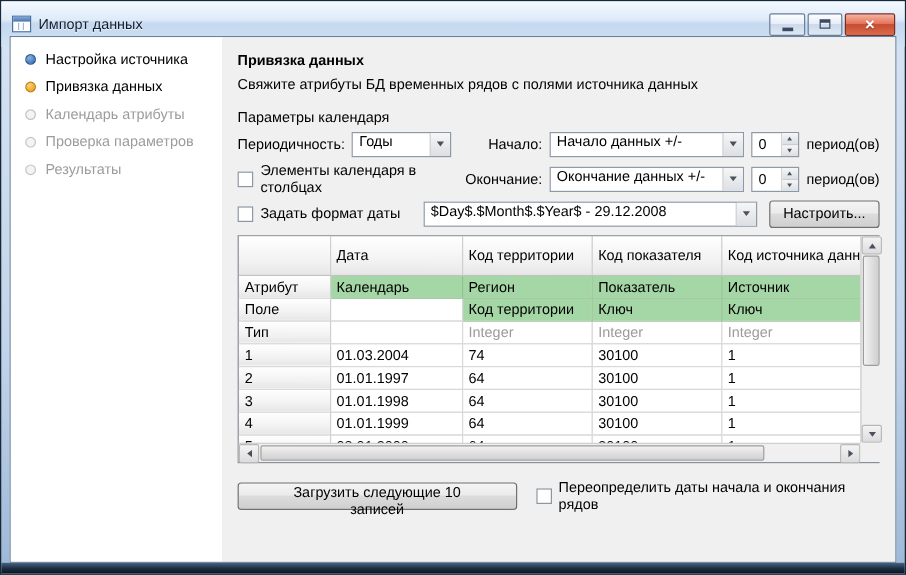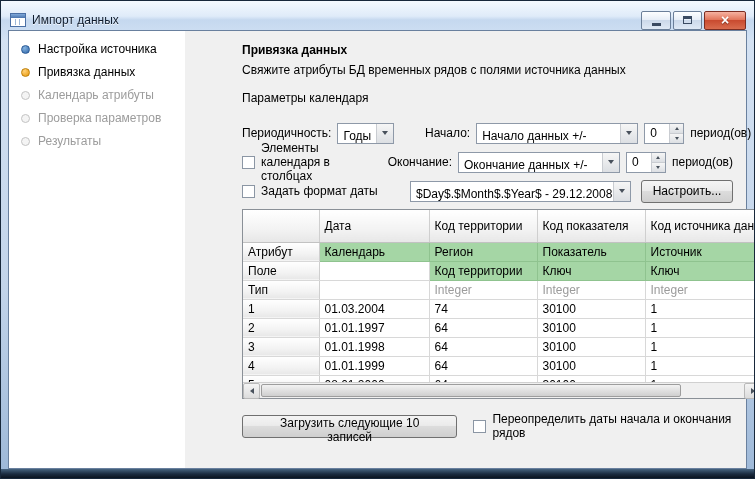--- a/index.html
+++ b/index.html
@@ -22,42 +22,42 @@
     background:linear-gradient(180deg,#f6b2a1 0%,#e2765c 45%,#c94b30 50%,#d96c4e 100%); }
   .glyph-min { width:9px; height:3px; background:#3a4a61; margin-top:8px; }
   .glyph-max { width:9px; height:8px; border:1px solid #3a4a61; border-top-width:3px; background:transparent; }
   .glyph-close { color:#fff; font-weight:bold; font-size:14px; line-height:14px; text-shadow:0 1px 1px rgba(0,0,0,.4); }
 
   
   .frame-body { position:absolute; top:29px; left:7px; right:7px; bottom:9px; }
   .frame-bottom { position:absolute; left:0; right:0; bottom:0; height:9px;
     background:linear-gradient(180deg,#46637f 0%,#1b2c40 55%,#0b1420 100%); }
   .dialog { width:100%; height:100%; border:1px solid #69809e; background:#f0f0f0; display:flex; flex-direction:column; }
-  .main-row { flex:1; display:flex; min-height:0;gap:44px; }
+  .main-row { flex:1; display:flex; min-height:0; }
 
   
   .sidebar { width:176px; background:#fff; padding:11px 6px 0 12px; }
   .step { display:flex; align-items:center; margin-bottom:9px; }
   .dot { width:9px; height:9px; border-radius:50%; margin-right:8px; flex:0 0 auto; }
   .step.done .dot { background:radial-gradient(circle at 35% 30%,#86b5e2,#2d63a5); border:1px solid #2a5a96; }
   .step.current .dot { background:radial-gradient(circle at 35% 30%,#ffd27a,#e89607); border:1px solid #bd7f09; }
   .step.pending .dot { background:#f4f4f4; border:1px solid #c3c3c3; }
   .step.pending .step-label { color:#9c9c9c; }
 
   
   .content { flex:1; padding:12px 13px 0 13px; background:#f0f0f0; min-width:0; }
   .heading { font-weight:bold; margin-bottom:6px; }
   .subtitle { margin-bottom:14px; }
-  .group-label { margin-bottom:17px; }
+  .group-label { margin-bottom:4px; }
   .cal-row { display:flex; align-items:center; margin-bottom:7px; height:22px; }
   .rt-group { margin-left:auto; display:flex; align-items:center; }
   .rt-label { width:76px; text-align:right; margin-right:6px; }
   .lbl { margin-right:6px; }
 
-  .combo { height:21px; background:#fff; border:1px solid #8e99a8; display:flex; align-items:flex-end; position:relative; }
+  .combo { height:21px; background:#fff; border:1px solid #8e99a8; display:flex; align-items:flex-start; position:relative; }
   .combo-val { flex:1; padding:0 5px; white-space:nowrap; overflow:hidden; }
   .combo-btn { width:17px; height:100%; border-left:1px solid #c9ccd1; display:flex; align-items:center; justify-content:center;
     background:linear-gradient(180deg,#f6f6f6,#dcdfe3); }
   .tri-dn { width:0; height:0; border-left:3px solid transparent; border-right:3px solid transparent; border-top:4px solid #48515c; }
   .tri-up { width:0; height:0; border-left:3px solid transparent; border-right:3px solid transparent; border-bottom:4px solid #48515c; }
 
   .spin { width:40px; height:21px; border:1px solid #8e99a8; background:#fff; display:flex; margin:0 6px; }
   .spin-val { flex:1; display:flex; align-items:center; padding-left:5px; }
   .spin-btns { width:14px; display:flex; flex-direction:column; border-left:1px solid #c9ccd1; }
   .spin-b { flex:1; display:flex; align-items:center; justify-content:center; background:linear-gradient(180deg,#f6f6f6,#dcdfe3); }
@@ -220,21 +220,21 @@
               </div>
               <span>период(ов)</span>
             </div>
           </div>
 
           <div class="cal-row">
             <label class="check">
               <span class="checkbox"></span>
               <span>Задать формат даты</span>
             </label>
-            <div class="combo" style="width:221px; margin-left:auto;">
+            <div class="combo" style="width:278px; margin-left:auto;">
               <span class="combo-val">$Day$.$Month$.$Year$ - 29.12.2008</span>
               <span class="combo-btn">
                   <span class="tri-dn"></span>
                 </span>
             </div>
             <button class="btn" style="width:92px; margin-left:10px;">Настроить...</button>
           </div>
 
           <div class="table-zone">
             <table class="grid">

